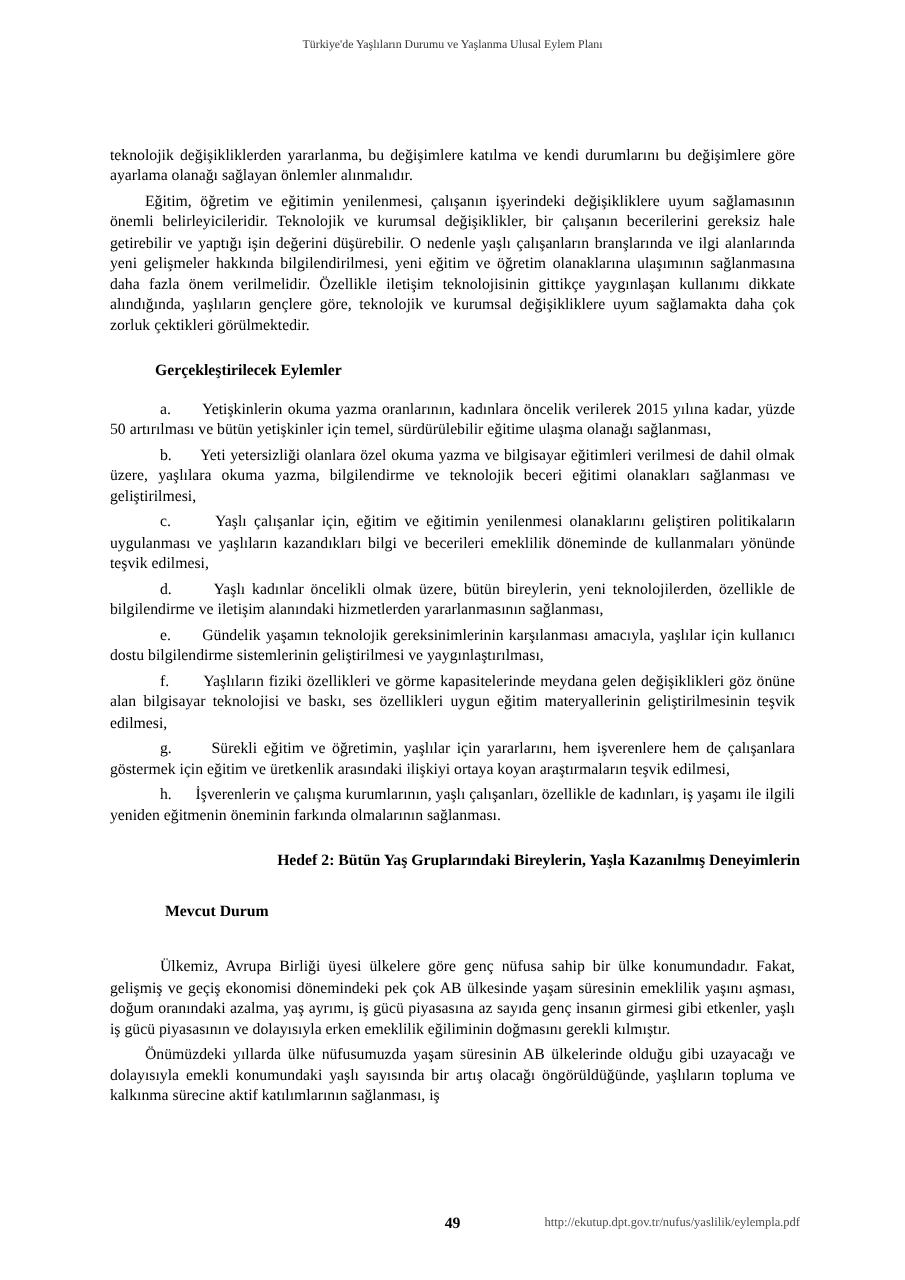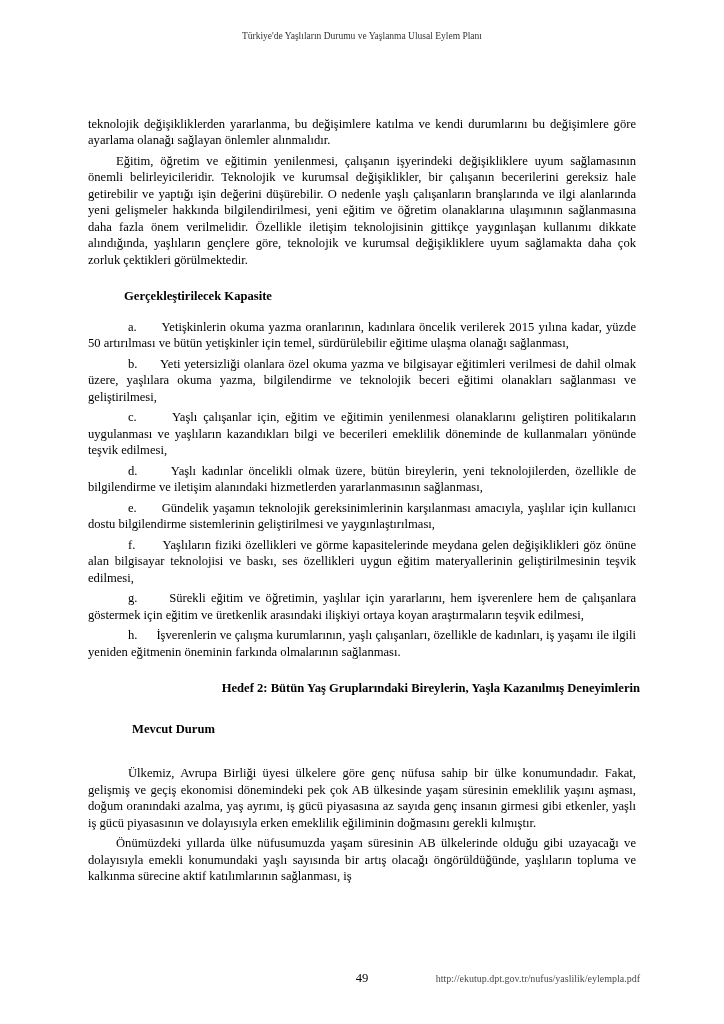--- a/index.html
+++ b/index.html
@@ -70,20 +70,21 @@
     text-indent: 40px;
     margin: 8px;
   }
   .footer-page {
     position: absolute;
     bottom: 38px;
     left: 0;
     width: 724px;
     text-align: center;
     font-size: 12.6px;
+    font-weight: bold;
   }
   .footer-url {
     position: absolute;
     bottom: 40px;
     right: 84px;
     font-size: 10px;
     color: #4a4a4a;
     font-family: "Liberation Serif", serif;
   }
 </style>
@@ -93,21 +94,21 @@
 <div class="page">
 
   <div class="header">Türkiye'de Yaşlıların Durumu ve Yaşlanma Ulusal Eylem Planı</div>
 
   <div class="content">
 
     <p class="">teknolojik değişikliklerden yararlanma, bu değişimlere katılma ve kendi durumlarını bu değişimlere göre ayarlama olanağı sağlayan önlemler alınmalıdır.</p>
     <p class="indent">Eğitim, öğretim ve eğitimin yenilenmesi, çalışanın işyerindeki değişikliklere uyum sağlamasının önemli belirleyicileridir. Teknolojik ve kurumsal değişiklikler, bir çalışanın becerilerini gereksiz hale getirebilir ve yaptığı işin değerini düşürebilir. O nedenle yaşlı çalışanların branşlarında ve ilgi alanlarında yeni gelişmeler hakkında bilgilendirilmesi, yeni eğitim ve öğretim olanaklarına ulaşımının sağlanmasına daha fazla önem verilmelidir. Özellikle iletişim teknolojisinin gittikçe yaygınlaşan kullanımı dikkate alındığında, yaşlıların gençlere göre, teknolojik ve kurumsal değişikliklere uyum sağlamakta daha çok zorluk çektikleri görülmektedir.</p>
 
     <div class="spacer-md"></div>
-    <p class="subhead">Gerçekleştirilecek Kapasite</p>
+    <p class="subhead">Gerçekleştirilecek Eylemler</p>
     <div class="spacer-sm"></div>
 
     <p class="indent-list"><span>a.</span>&nbsp;&nbsp;&nbsp;&nbsp;&nbsp;&nbsp;<span>Yetişkinlerin okuma yazma oranlarının, kadınlara öncelik verilerek 2015 yılına kadar, yüzde 50 artırılması ve bütün yetişkinler için temel, sürdürülebilir eğitime ulaşma olanağı sağlanması,</span></p>
     <p class="indent-list"><span>b.</span>&nbsp;&nbsp;&nbsp;&nbsp;&nbsp;&nbsp;<span>Yeti yetersizliği olanlara özel okuma yazma ve bilgisayar eğitimleri verilmesi de dahil olmak üzere, yaşlılara okuma yazma, bilgilendirme ve teknolojik beceri eğitimi olanakları sağlanması ve geliştirilmesi,</span></p>
     <p class="indent-list"><span>c.</span>&nbsp;&nbsp;&nbsp;&nbsp;&nbsp;&nbsp;<span>Yaşlı çalışanlar için, eğitim ve eğitimin yenilenmesi olanaklarını geliştiren politikaların uygulanması ve yaşlıların kazandıkları bilgi ve becerileri emeklilik döneminde de kullanmaları yönünde teşvik edilmesi,</span></p>
     <p class="indent-list"><span>d.</span>&nbsp;&nbsp;&nbsp;&nbsp;&nbsp;&nbsp;<span>Yaşlı kadınlar öncelikli olmak üzere, bütün bireylerin, yeni teknolojilerden, özellikle de bilgilendirme ve iletişim alanındaki hizmetlerden yararlanmasının sağlanması,</span></p>
     <p class="indent-list"><span>e.</span>&nbsp;&nbsp;&nbsp;&nbsp;&nbsp;&nbsp;<span>Gündelik yaşamın teknolojik gereksinimlerinin karşılanması amacıyla, yaşlılar için kullanıcı dostu bilgilendirme sistemlerinin geliştirilmesi ve yaygınlaştırılması,</span></p>
     <p class="indent-list"><span>f.</span>&nbsp;&nbsp;&nbsp;&nbsp;&nbsp;&nbsp;&nbsp;<span>Yaşlıların fiziki özellikleri ve görme kapasitelerinde meydana gelen değişiklikleri göz önüne alan bilgisayar teknolojisi ve baskı, ses özellikleri uygun eğitim materyallerinin geliştirilmesinin teşvik edilmesi,</span></p>
     <p class="indent-list"><span>g.</span>&nbsp;&nbsp;&nbsp;&nbsp;&nbsp;&nbsp;<span>Sürekli eğitim ve öğretimin, yaşlılar için yararlarını, hem işverenlere hem de çalışanlara göstermek için eğitim ve üretkenlik arasındaki ilişkiyi ortaya koyan araştırmaların teşvik edilmesi,</span></p>
     <p class="indent-list"><span>h.</span>&nbsp;&nbsp;&nbsp;&nbsp;&nbsp;&nbsp;<span>İşverenlerin ve çalışma kurumlarının, yaşlı çalışanları, özellikle de kadınları, iş yaşamı ile ilgili yeniden eğitmenin öneminin farkında olmalarının sağlanması.</span></p>

